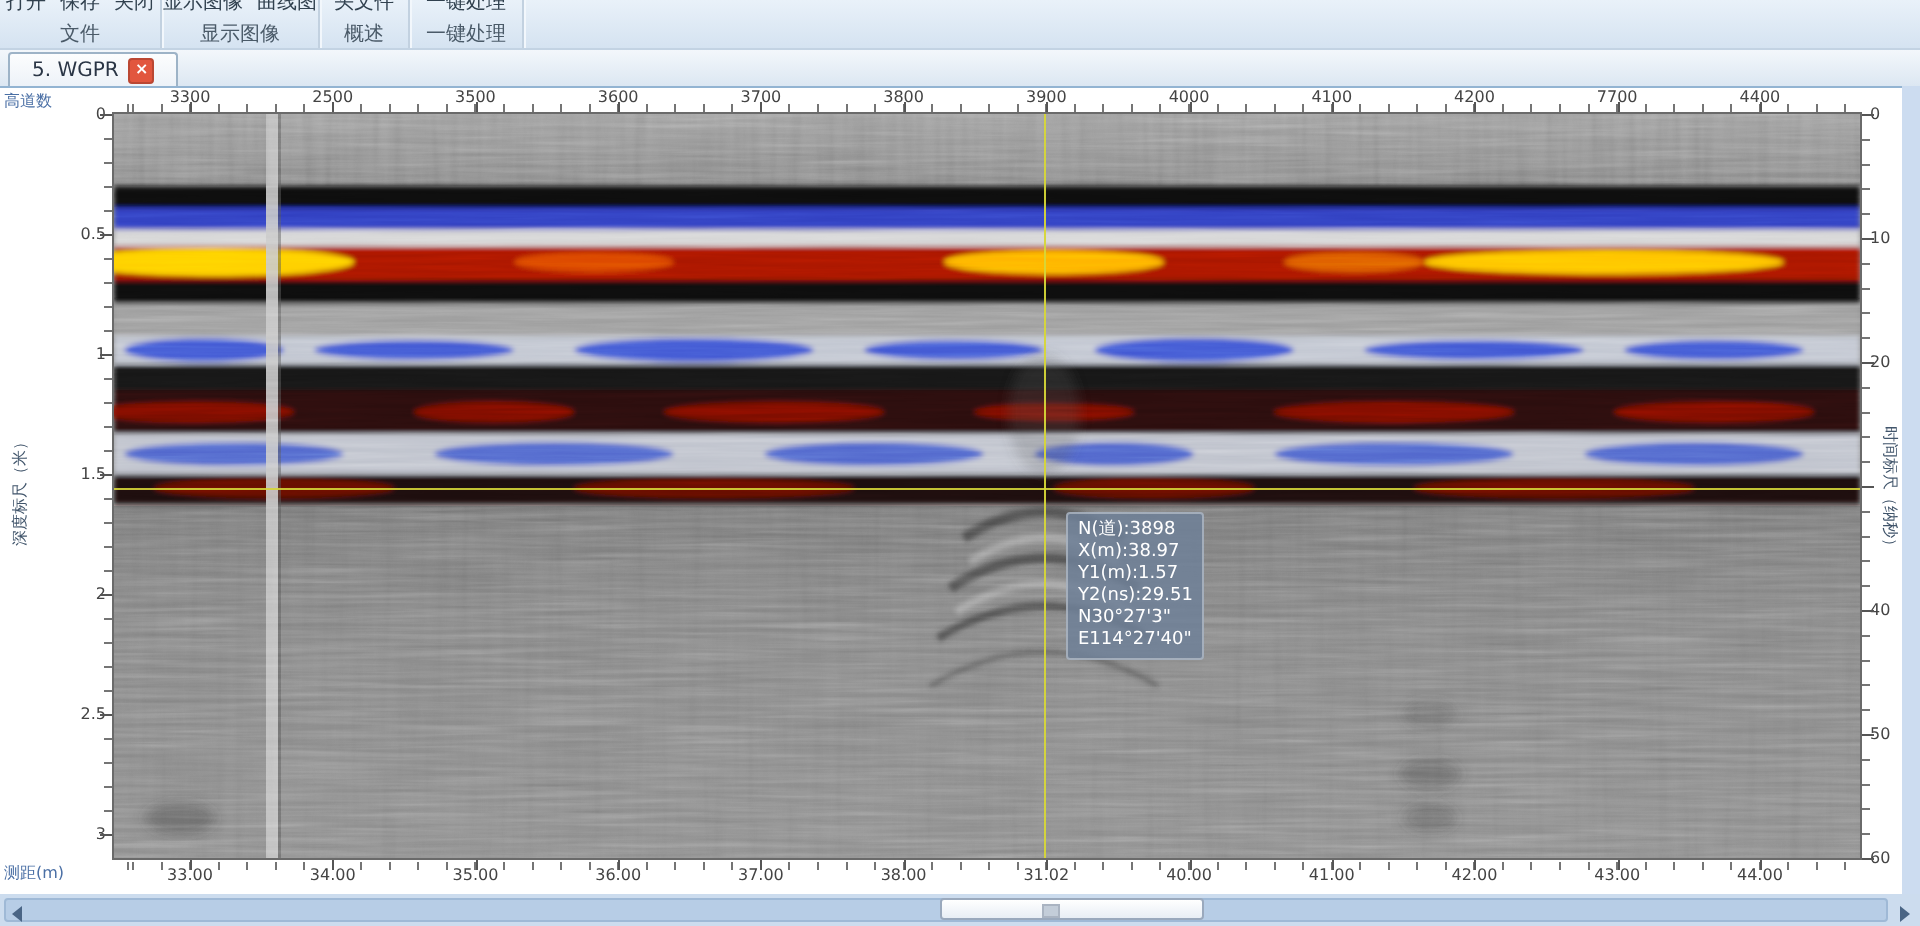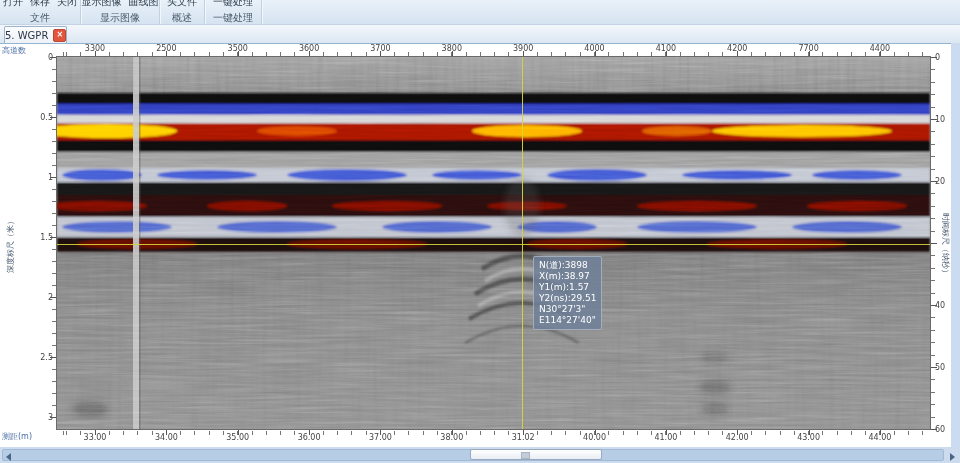--- a/index.html
+++ b/index.html
@@ -10,21 +10,21 @@
           background:linear-gradient(#e9f1f9,#d5e3f1);border-bottom:1px solid #c3d3e3;
           display:flex;align-items:stretch;}
   .rgroup{position:relative;display:flex;flex-direction:column;justify-content:flex-end;
           border-right:1px solid #c2d1e0;box-shadow:1px 0 0 #f2f7fc;}
   .rgroup .r1{height:12px;overflow:hidden;display:flex;justify-content:center;gap:7px;}
   .rgroup .r1 .ritem{font-size:10px;line-height:16px;margin-top:-6px;color:#31414f;white-space:nowrap;cursor:default;}
   .rgroup .r2{height:12px;text-align:center;font-size:10px;line-height:11px;color:#4a5a68;white-space:nowrap;}
   
   .tabstrip{position:absolute;left:0;top:25px;width:960px;height:18px;
             background:linear-gradient(#f3f7fb,#dce7f2);border-bottom:1px solid #93b4d2;}
-  .tab{position:absolute;left:4px;top:1px;height:16px;padding:0 0;display:flex;align-items:center;gap:5px;
+  .tab{position:absolute;left:4px;top:1px;height:16px;padding:0 11px;display:flex;align-items:center;gap:5px;
        background:linear-gradient(#fcfdfe,#edf2f8);border:1px solid #9db3c7;border-bottom:none;
        border-radius:2px 2px 0 0;font-size:10px;color:#2a3545;}
   .tab .close{width:11px;height:11px;border-radius:2px;background:#e2563e;border:1px solid #bb4733;
        color:#fff;font-size:8px;line-height:10px;text-align:center;font-weight:bold;cursor:pointer;}
   
   .plotframe{position:absolute;left:56px;top:56px;width:875px;height:374px;
              border:1px solid #6a6a6a;box-sizing:border-box;background:#8e8e8e;}
   .plotframe svg{position:absolute;left:0;top:0;}
   .ticklabel{position:absolute;font-size:8px;color:#444;line-height:9px;}
   .ticklabel.h{transform:translateX(-50%);}

